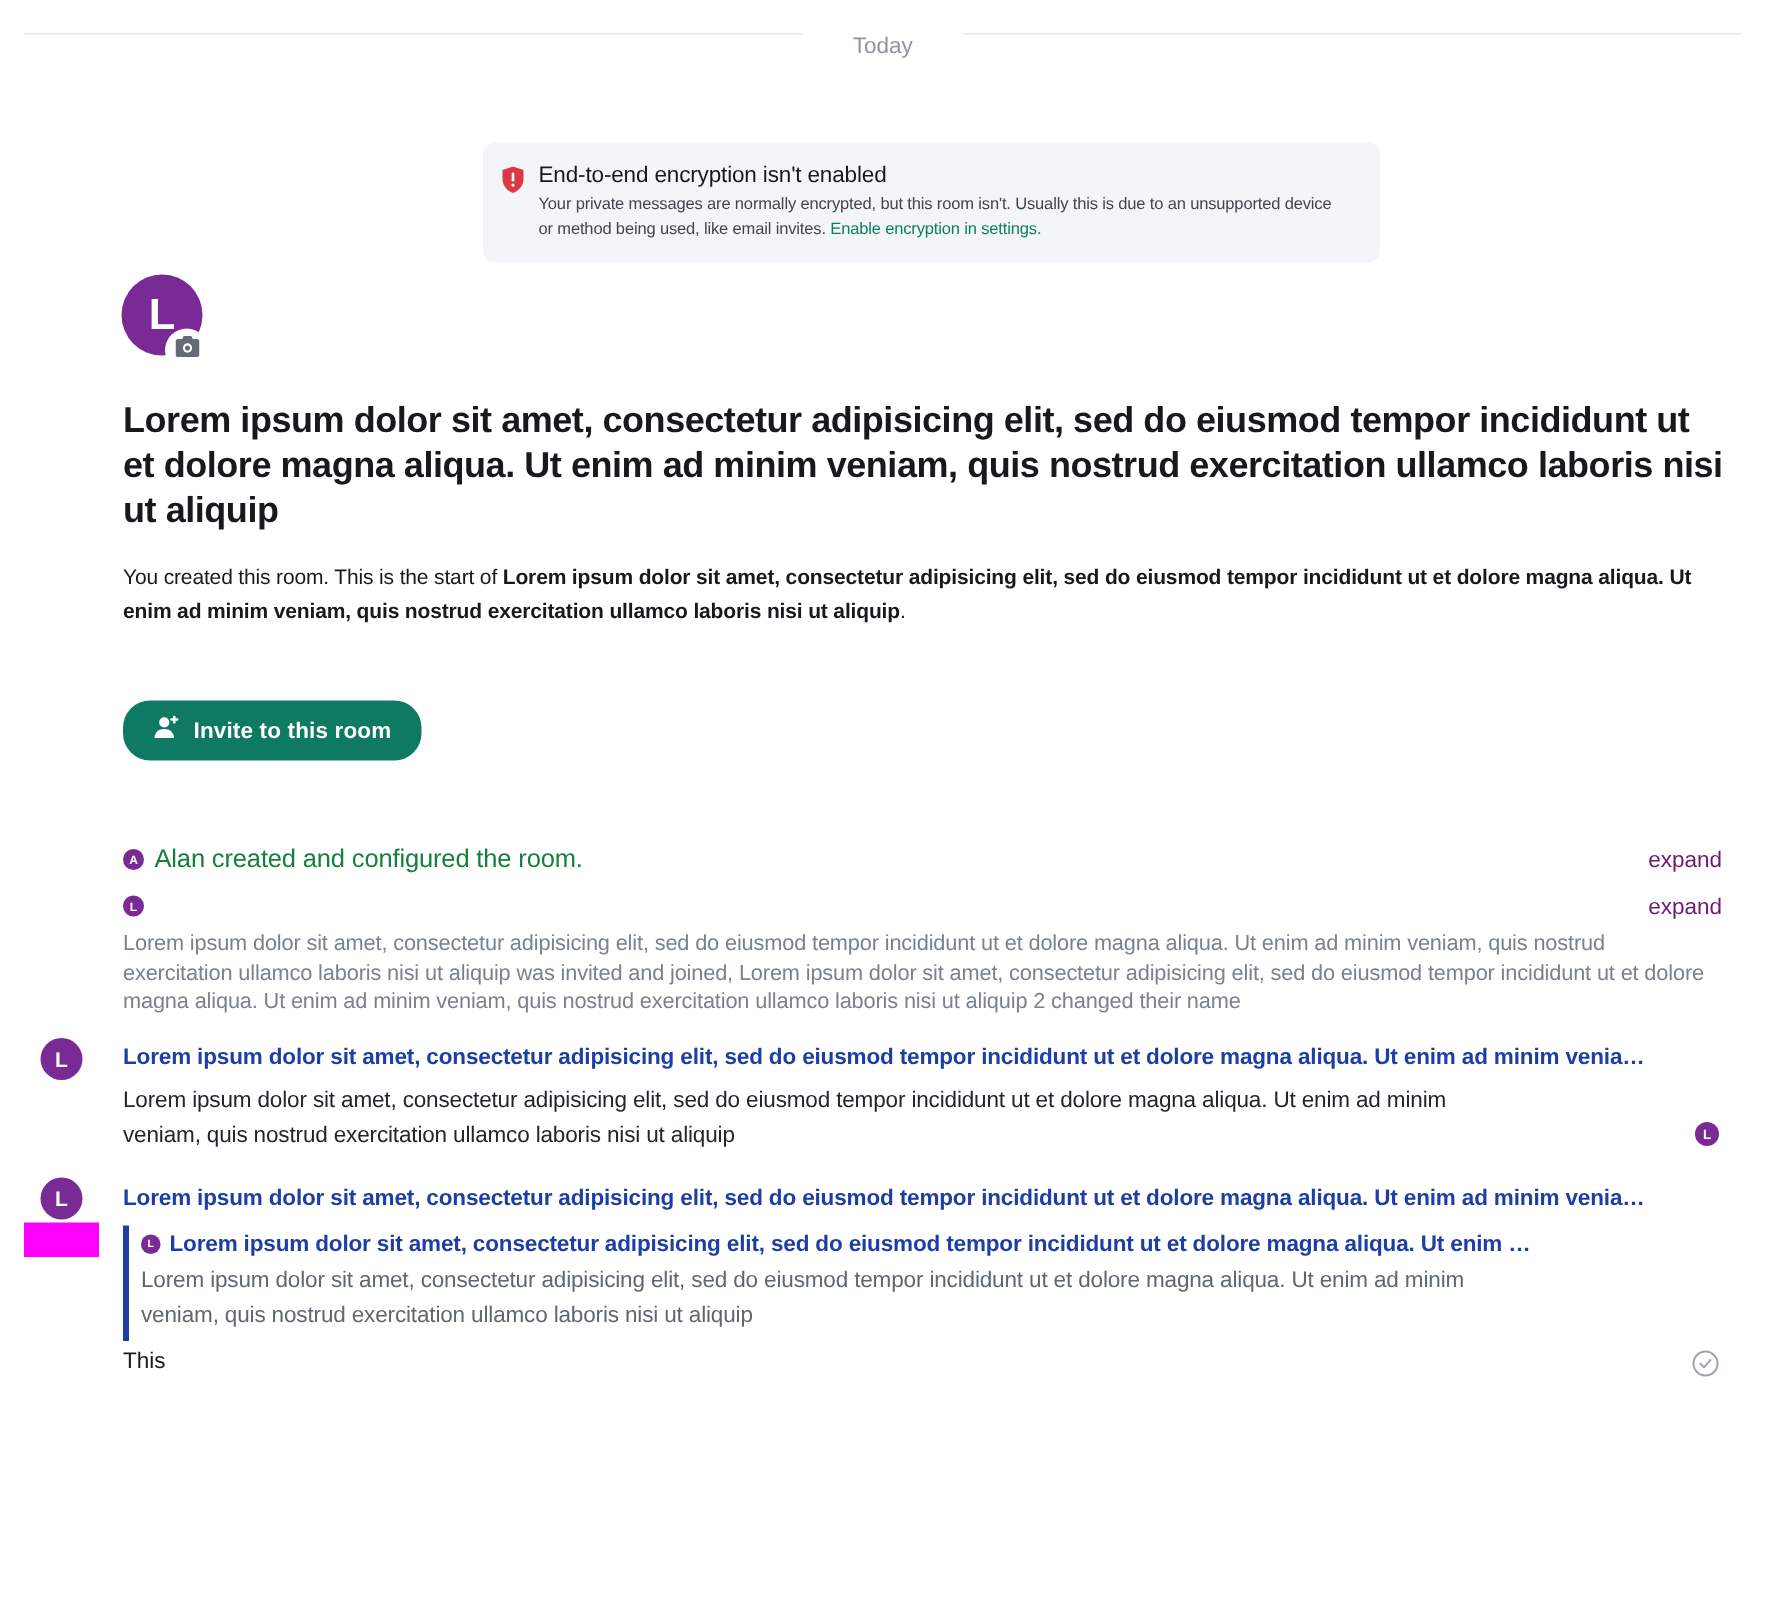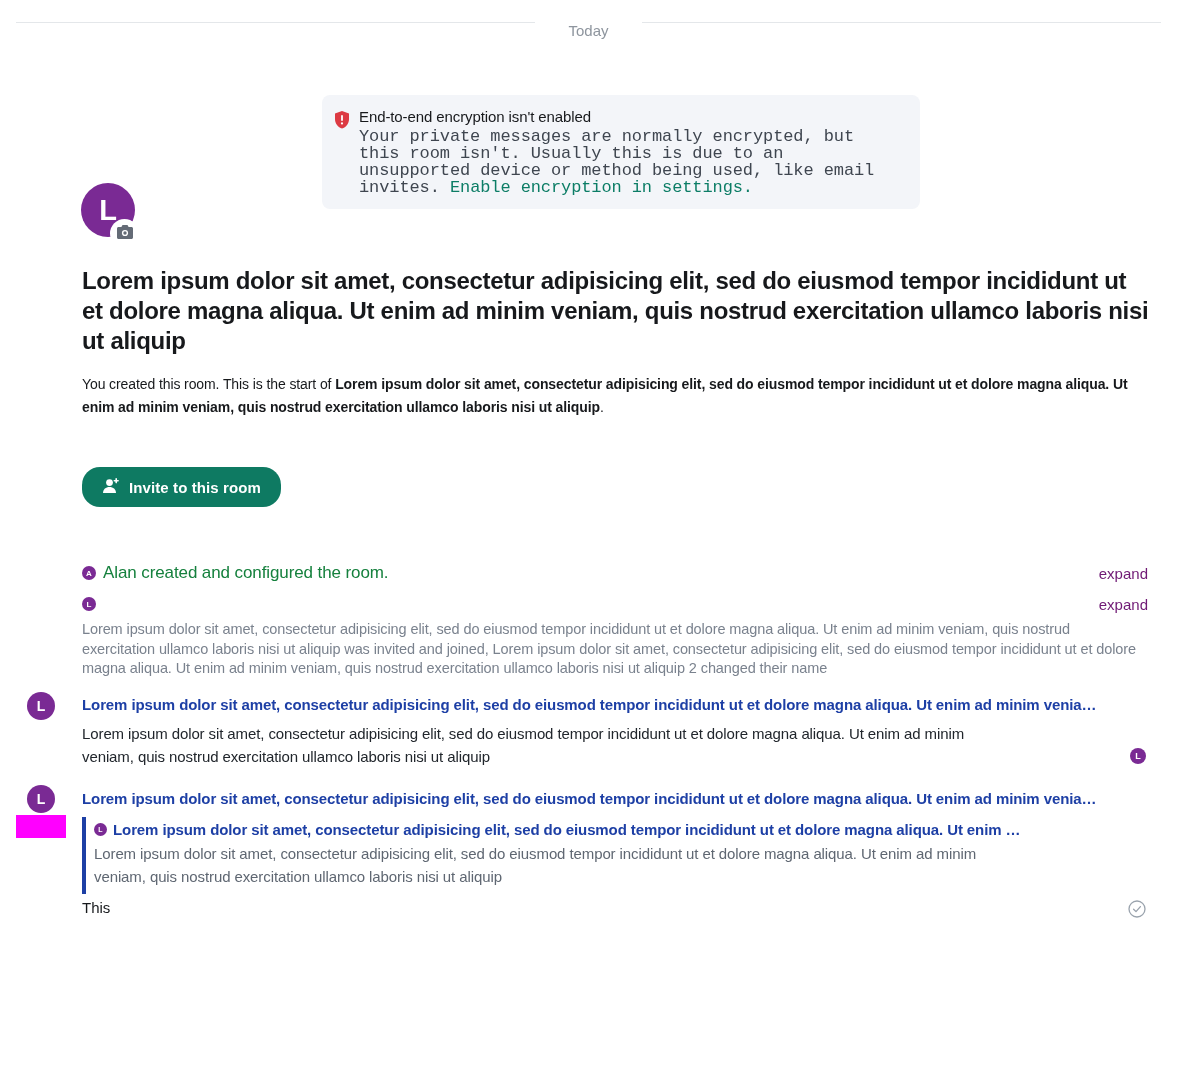--- a/index.html
+++ b/index.html
@@ -12,21 +12,21 @@
     display:flex; align-items:flex-start; gap:33px; }
   .date-divider .line { flex:1; height:1px; background:#e4e7ea; }
   .date-divider .label { font-size:15px; color:#8e959e; }
 
   
   .banner { position:absolute; left:322px; top:95px; width:598px; min-height:77px;
     background:#f3f5f9; border-radius:8px; padding:13px 20px 13px 12px;
     display:flex; gap:9px; }
   .banner .shield { flex:0 0 16px; margin-top:3px; }
   .banner-title { font-size:15px; font-weight:400; color:#17191c; letter-spacing:-0.1px; margin-bottom:3px; }
-  .banner-body { font-size:17px; line-height:17px; color:#3f4650; letter-spacing:-0.1px; max-width:541px;font-family:Liberation Mono, monospace; }
+  .banner-body { font-size:11px; line-height:17px; color:#3f4650; letter-spacing:-0.1px; max-width:541px; }
   .link-green { color:#0c7d66; cursor:pointer; }
   .banner-body .link-green { text-decoration:none; }
 
   
   .room-avatar { position:absolute; left:81px; top:183px; width:54px; height:54px;
     border-radius:50%; background:#7a2a94; color:#fff; font-size:29px; font-weight:700;
     display:flex; align-items:center; justify-content:center; cursor:pointer; }
   .camera-badge { position:absolute; left:110px; top:219px; width:29px; height:29px;
     border-radius:50%; background:#ffffff; display:flex; align-items:center; justify-content:center; }
 

